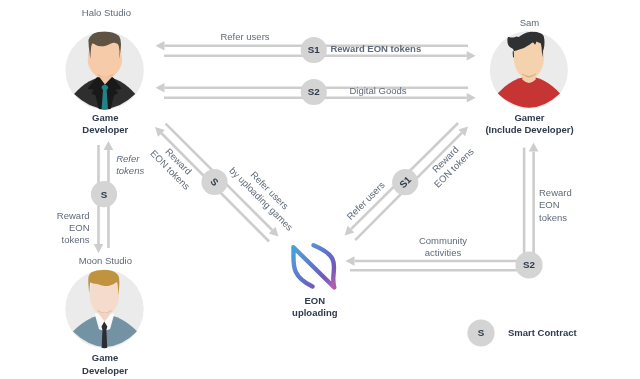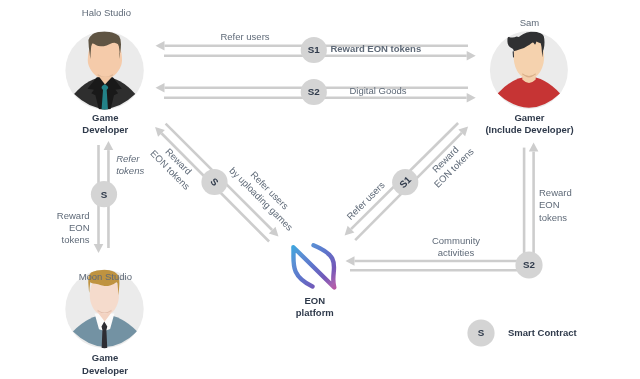--- a/index.html
+++ b/index.html
@@ -157,30 +157,30 @@
   <circle cx="529.00" cy="265.00" r="13.60" fill="#d4d4d4"></circle>
   <text x="529.00" y="268.45" text-anchor="middle" font-family="Liberation Sans, sans-serif" font-size="9.8" font-weight="bold" fill="#2f3a4b">S2</text>
 </g>
 <g>
   <circle cx="481.00" cy="333.00" r="13.60" fill="#d4d4d4"></circle>
   <text x="481.00" y="336.45" text-anchor="middle" font-family="Liberation Sans, sans-serif" font-size="9.8" font-weight="bold" fill="#2f3a4b">S</text>
 </g>
 </svg>
   <div class="lbl ctr" style="left:106.4px;top:7px;"><span>Halo Studio</span></div>
   <div class="lbl ctr" style="left:529.5px;top:17px;"><span>Sam</span></div>
-  <div class="lbl ctr" style="left:105.3px;top:255.2px;margin-top:16px;"><span>Moon Studio</span></div>
+  <div class="lbl ctr" style="left:105.3px;top:255.2px;"><span>Moon Studio</span></div>
   <div class="nm ctr" style="left:105.3px;top:111.6px;"><span>Game</span><br><span>Developer</span></div>
   <div class="nm ctr" style="left:529.5px;top:111.8px;"><span>Gamer</span><br><span>(Include Developer)</span></div>
   <div class="nm ctr" style="left:105.0px;top:352.4px;"><span>Game</span><br><span>Developer</span></div>
-  <div class="nm ctr" style="left:314.8px;top:294.5px;"><span>EON</span><br><span>platform</span></div>
+  <div class="nm ctr" style="left:314.8px;top:294.5px;"><span>EON</span><br><span>uploading</span></div>
   <div class="lbl ctr" style="left:245.0px;top:30.8px;"><span>Refer users</span></div>
   <div class="lbl ctr" style="left:375.8px;top:43px;font-weight:bold;"><span>Reward EON tokens</span></div>
   <div class="lbl ctr" style="left:378.0px;top:85px;"><span>Digital Goods</span></div>
   <div class="lbl lft" style="left:116.2px;top:153.0px;font-style:italic;"><span>Refer</span><br><span>tokens</span></div>
   <div class="lbl rgt" style="left:89.6px;top:209.7px;"><span>Reward</span><br><span>EON</span><br><span>tokens</span></div>
   <div class="lbl ctr rot" style="left:174.2px;top:165.8px;transform:translate(-50%,-50%) rotate(45deg);"><span>Reward</span><br><span>EON tokens</span></div>
   <div class="lbl ctr rot" style="left:265.2px;top:195.1px;transform:translate(-50%,-50%) rotate(45deg);"><span>Refer users</span><br><span>by uploading games</span></div>
   <div class="lbl ctr rot" style="left:365.9px;top:201.3px;transform:translate(-50%,-50%) rotate(-45deg);"><span>Refer users</span></div>
   <div class="lbl ctr rot" style="left:450.0px;top:163.7px;transform:translate(-50%,-50%) rotate(-45deg);"><span>Reward</span><br><span>EON tokens</span></div>
-  <div class="lbl ctr" style="left:456px;top:235.1px;"><span>Community</span><br><span>activities</span></div>
+  <div class="lbl ctr" style="left:443px;top:235.1px;"><span>Community</span><br><span>activities</span></div>
   <div class="lbl lft" style="left:539.0px;top:187.1px;"><span>Reward</span><br><span>EON</span><br><span>tokens</span></div>
   <div class="nm lft" style="left:508px;top:327.1px;text-align:right;"><span>Smart Contract</span></div>
   </div>
 
 </body></html>

